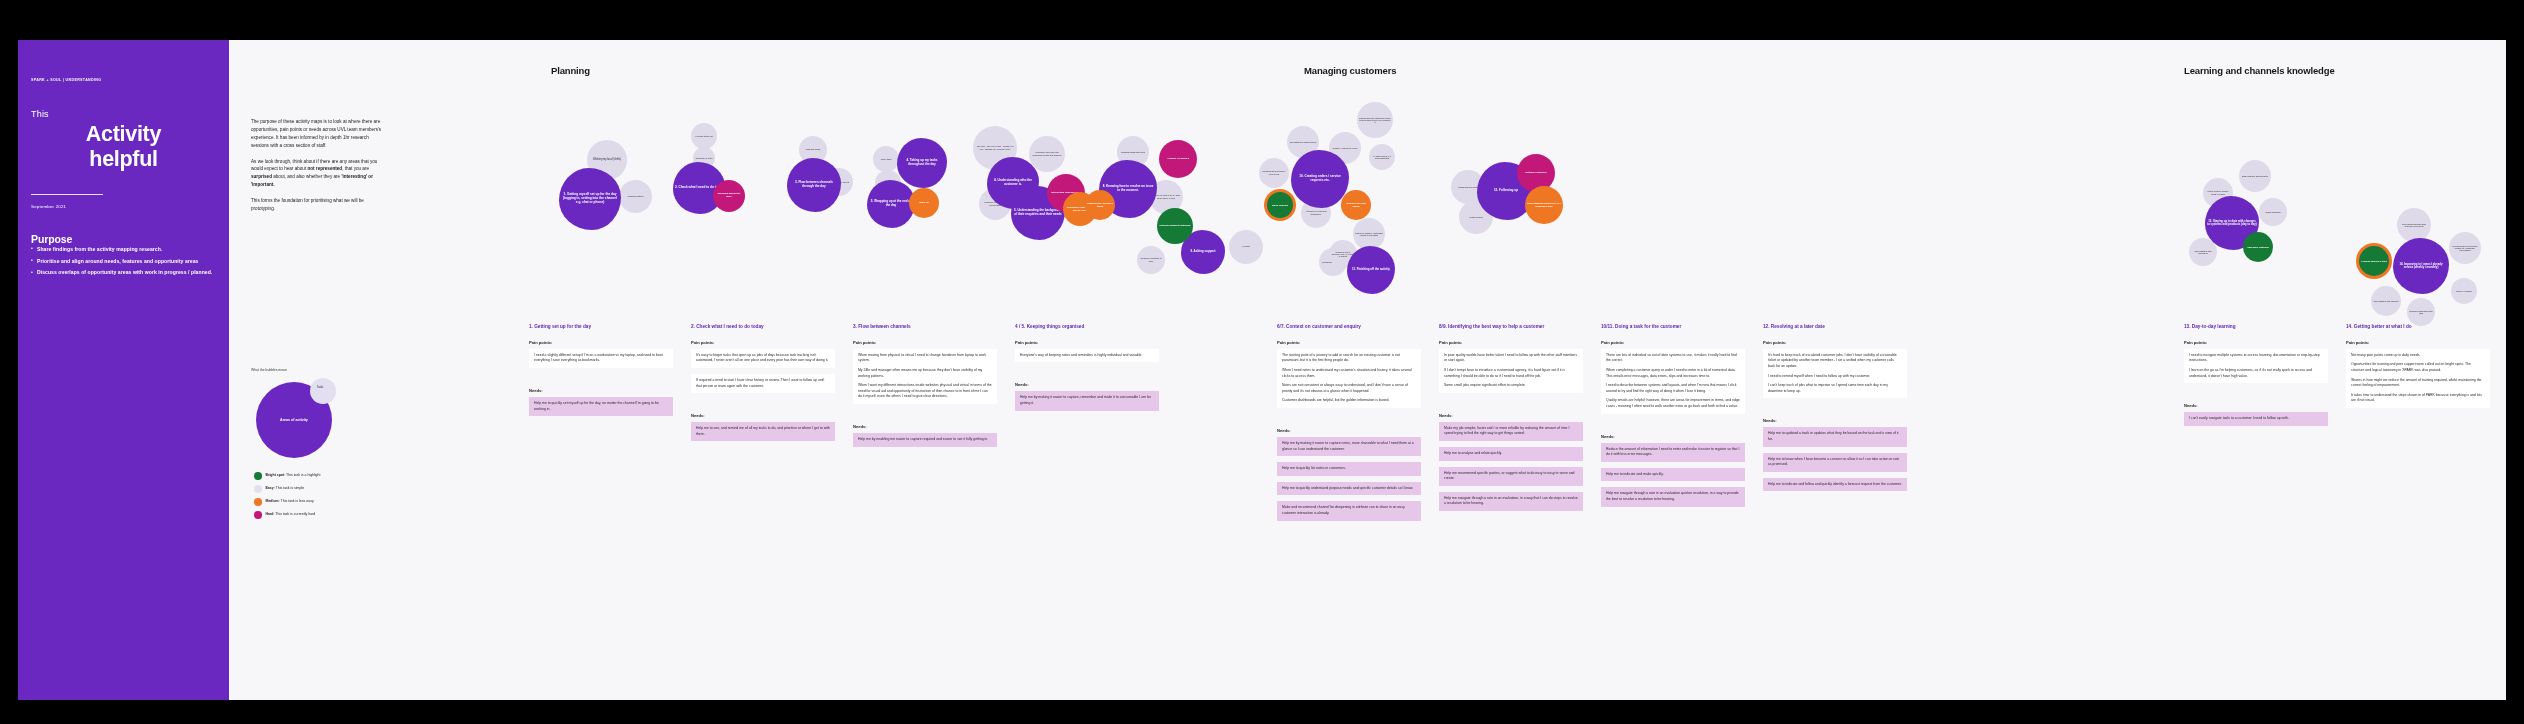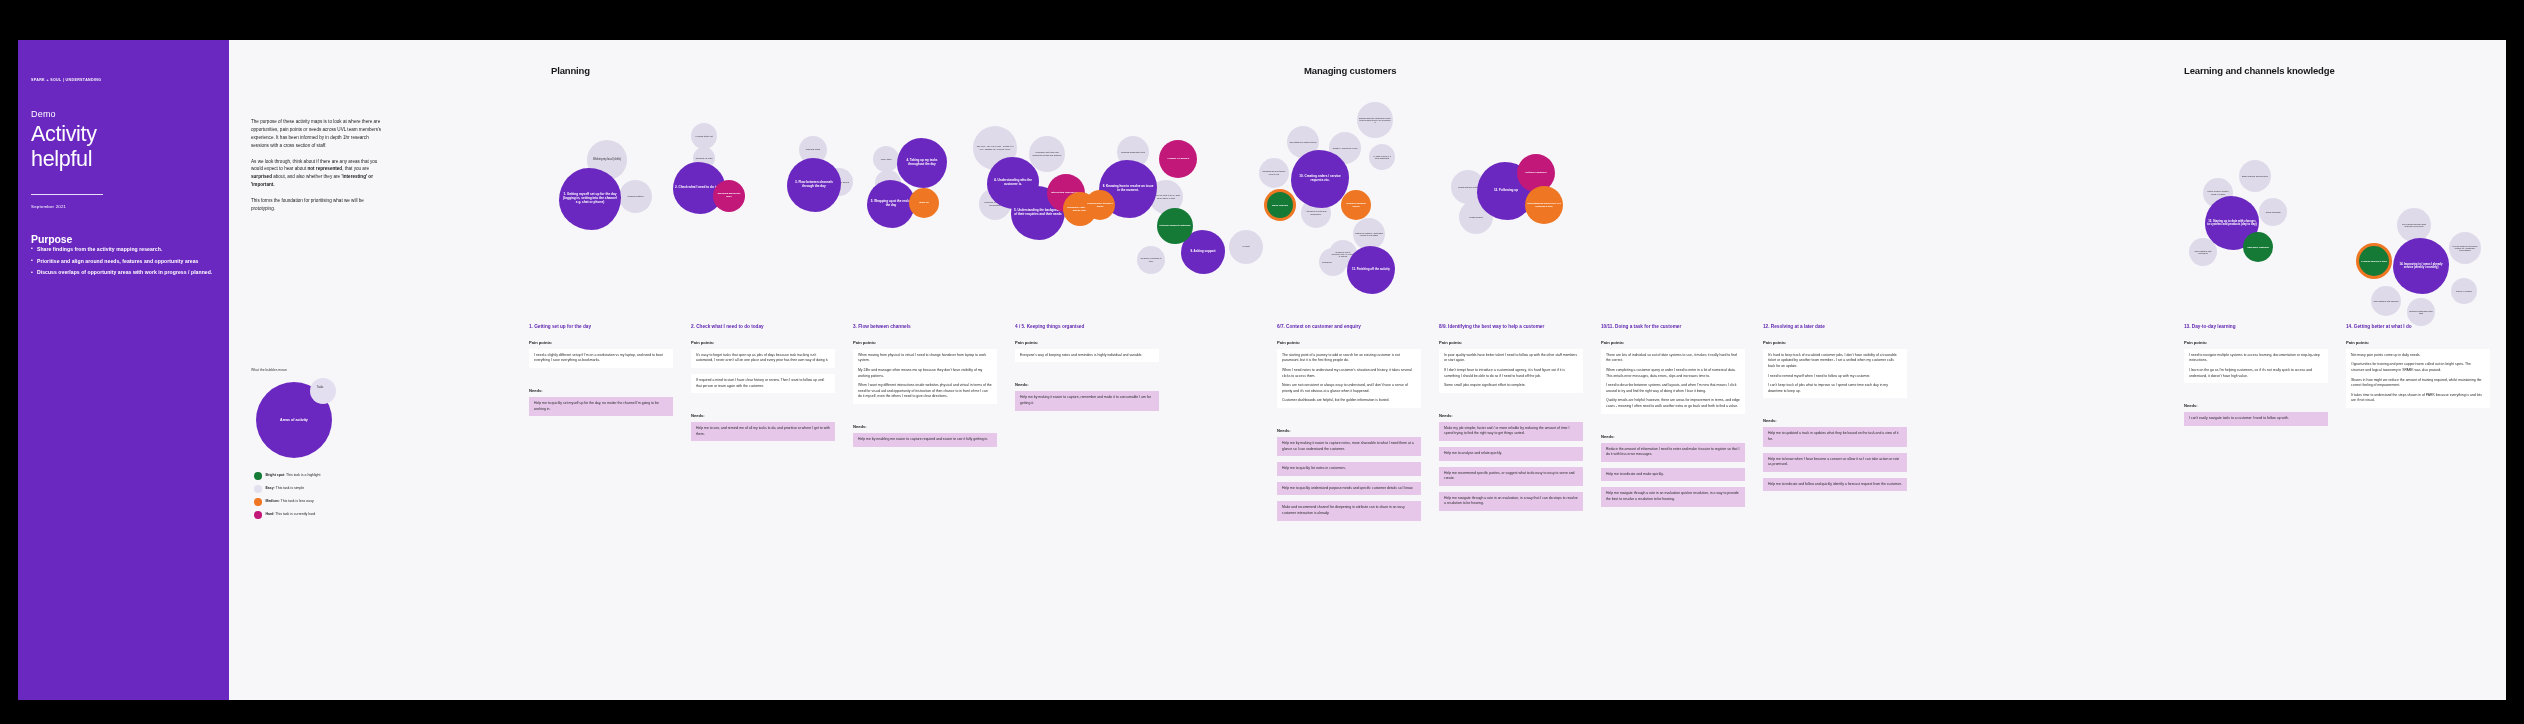--- a/index.html
+++ b/index.html
@@ -42,24 +42,25 @@
     line-height: 1.4;
   }
   .cover-demo {
     font-size: 9px;
     font-weight: normal;
     margin-bottom: 3px;
     letter-spacing: .2px;
   }
   .cover-title {
     font-size: 21.5px;
-    font-weight: normal;
+    font-weight: bold;
     line-height: 1.16;
     letter-spacing: -.3px;
     margin-bottom: 22px;
+    text-align: center;
   }
   .cover-rule {
     width: 72px; height: 1px;
     background: rgba(255,255,255,.85);
     margin: 0 0 9px 0;
   }
   .cover-date {
     font-size: 4.4px;
     letter-spacing: .2px;
     margin-bottom: 24px;
@@ -224,21 +225,21 @@
   .spacer-md { height: 14px; }
 </style>
 </head>
 <body>
 
 <div id="board">
   <div class="sheet">
 
     <div class="cover">
       <div class="cover-eyebrow">SPARK + SOUL  |  UNDERSTANDING</div>
-      <div class="cover-demo">Demo</div>
+      <div class="cover-demo">This</div>
       <div class="cover-title">
         <div>Activity</div>
         <div>helpful</div>
       </div>
       <div class="cover-rule"></div>
       <div class="cover-date">September 2021</div>
       <div class="cover-purpose-h">Purpose</div>
       <ul class="cover-list">
           <li>Share findings from the activity mapping research.</li>
           <li>Prioritise and align around needs, features and opportunity areas</li>

